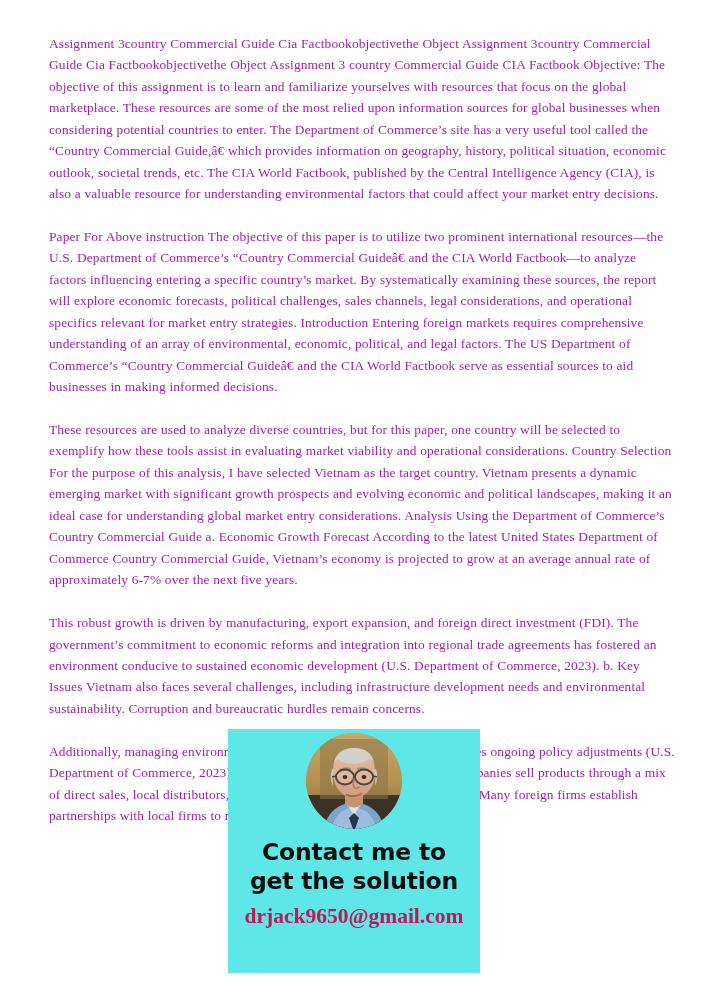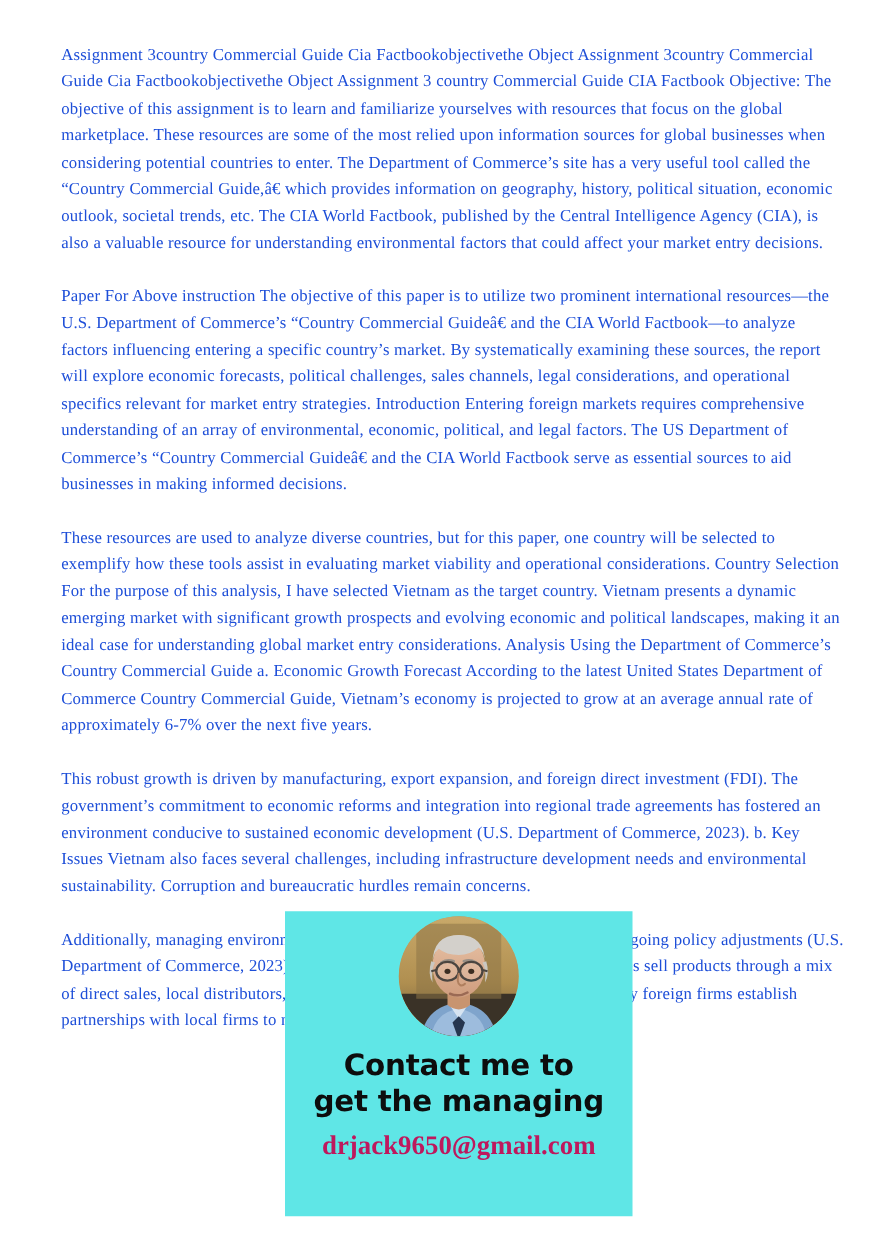--- a/index.html
+++ b/index.html
@@ -31,32 +31,32 @@
     left: 49px;
     top: 33px;
     width: 628px;
   }
 
   .para {
     font-size: 13.4px;
     line-height: 21.45px;
     text-align: left;
     margin: 0 0 21.4px 0;
-    color: #1d4ed8;
+    color: #a21caf;
     letter-spacing: 0.01em;
     word-spacing: 0.01em;
   }
   .para:last-child { margin-bottom: 0; }
 
   
   #promo-overlay {
     position: absolute;
     left: 228px;
     top: 729px;
-    width: 278px;
+    width: 252px;
     height: 244px;
     background: #5FE6E6;
     z-index: 40;
     display: flex;
     flex-direction: column;
     align-items: center;
     overflow: hidden;
   }
 
   #promo-avatar {
@@ -159,20 +159,20 @@
 
           <path d="M48 46 q-2 7 1 9 q2 1 4 -1" stroke="#b07f5e" stroke-width="1.6" fill="none" stroke-linecap="round"></path>
 
           <path d="M41 62 q7 3 14 -1" stroke="#9b6a54" stroke-width="2" fill="none" stroke-linecap="round"></path>
         </g>
       </svg>
     </div>
 
     <div id="promo-headline">
       <span class="promo-line">Contact me to</span>
-      <span class="promo-line">get the managing</span>
+      <span class="promo-line">get the solution</span>
     </div>
 
     <div id="promo-email">drjack9650@gmail.com</div>
 
   </div>
 
 </div>
 
 </body></html>

